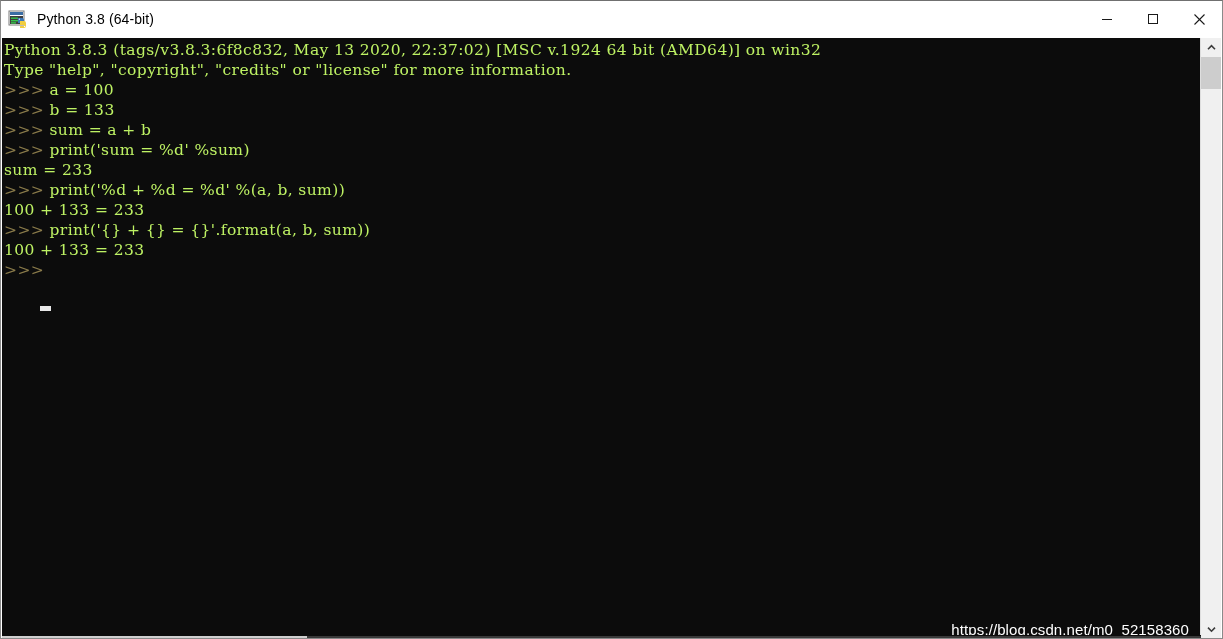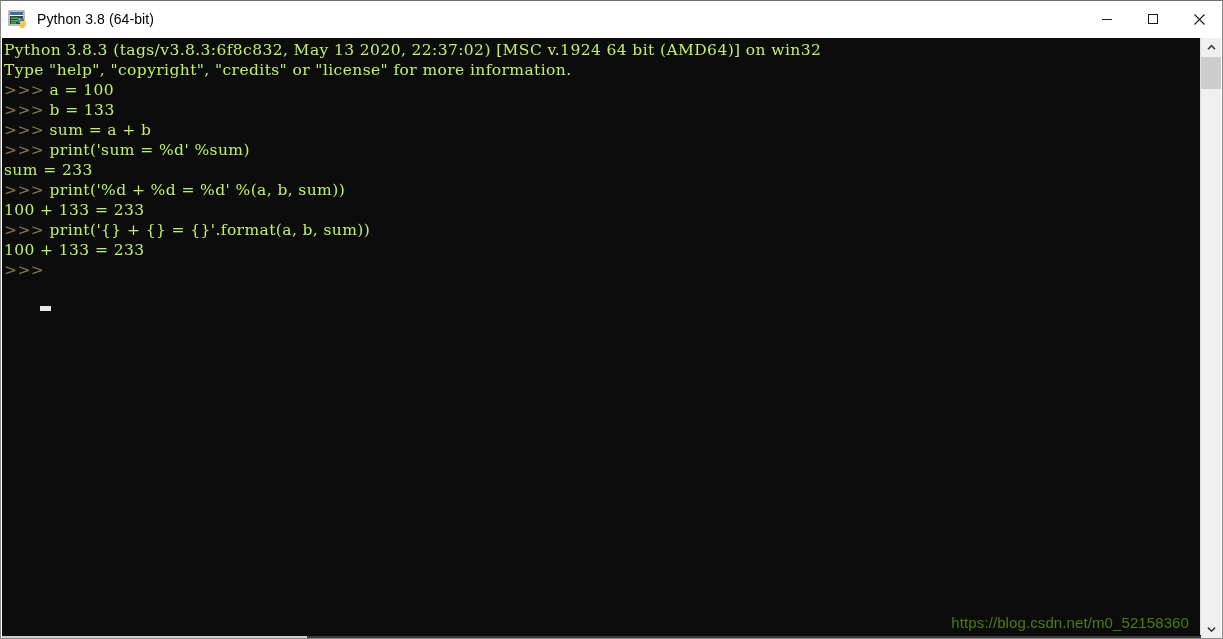--- a/index.html
+++ b/index.html
@@ -101,24 +101,24 @@
     top: 268px;
     width: 11px;
     height: 5px;
     background: #e8e8e8;
   }
 
   
   #watermark {
     position: absolute;
     right: 12px;
-    bottom: 8px;
+    bottom: 1px;
     font-family: "Liberation Sans", sans-serif;
     font-size: 15px;
-    color: #4d7c0f;
+    color: #ffffff;
     white-space: nowrap;
     letter-spacing: 0.1px;
   }
 
   
   #vscroll {
     position: absolute;
     right: 1px;
     top: 37px;
     width: 21px;

